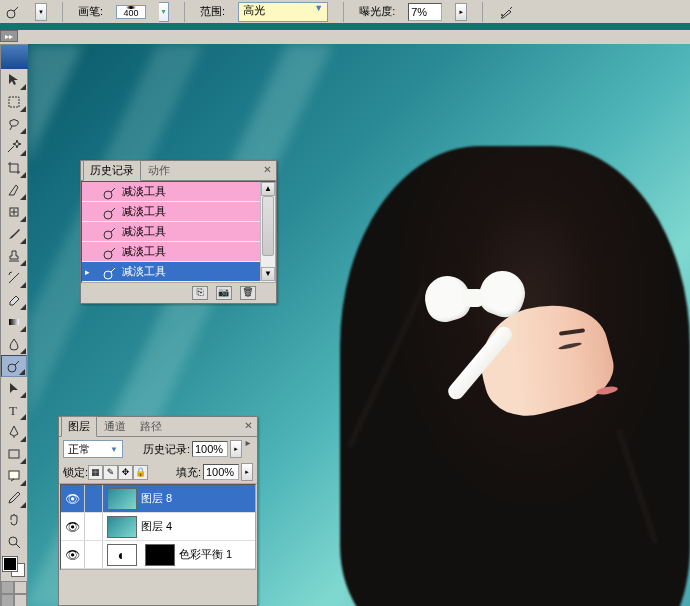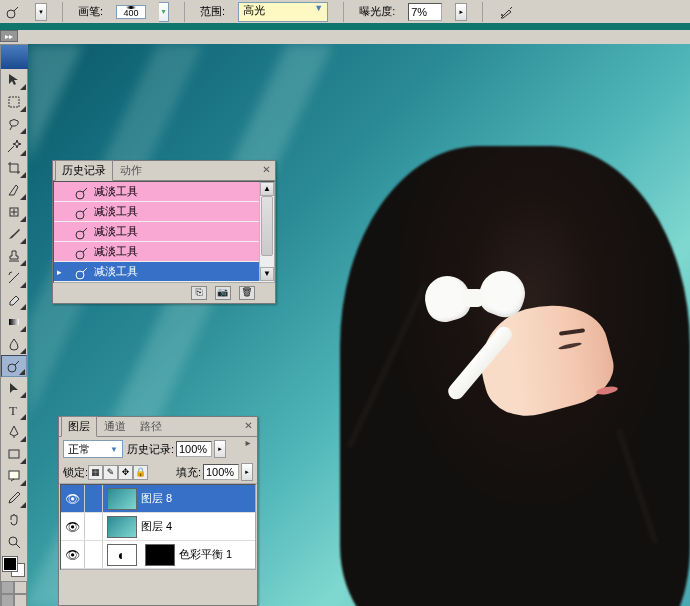--- a/index.html
+++ b/index.html
@@ -57,35 +57,35 @@
     
     
     .panel { position: absolute; background: #d4d0c8; border: 1px solid #7a7a7a; box-shadow: 1px 1px 2px rgba(0,0,0,.3); }
     .panel-tabs { height: 20px; background: #d4d0c8; display: flex; align-items: flex-end; border-bottom: 1px solid #888; padding-left: 2px; gap: 0; position: relative;}
     .panel-tab { padding: 2px 6px; font-size: 11px; cursor: pointer; border: 1px solid transparent; border-bottom: none; color: #555;}
     .panel-tab.active { background: #d4d0c8; border: 1px solid #888; border-bottom: 1px solid #d4d0c8; margin-bottom: -1px; color: #000;}
     .panel-close { position: absolute; right: 2px; top: 2px; width: 13px; height: 13px; font-size: 10px; text-align: center; line-height: 13px; cursor: pointer; color: #555;}
     .panel-menu { position: absolute; right: 2px; top: 20px; width: 14px; font-size: 10px; color: #555; cursor: pointer; text-align: center;}
 
     
-    #history-panel { left: 52px; top: 160px; width: 224px; }
+    #history-panel { left: 80px; top: 160px; width: 197px; }
     .history-list { background: #f9a8d4; max-height: 110px; overflow: hidden; border: 1px inset #aaa; margin: 0;}
     .history-row { display: flex; align-items: center; height: 20px; border-bottom: 1px solid #eee; padding-left: 20px; gap: 6px; cursor: pointer;}
     .history-row .hicon { width: 14px; height: 14px; }
     .history-row.selected { background: #3670c7; color: #fff; }
     .history-row .hcurrent { position: absolute; left: 4px; font-size: 9px;}
     .history-scroll-v { position: absolute; right: 1px; top: 21px; width: 15px; bottom: 22px; background: #eee; border-left: 1px solid #bbb;}
     .scroll-thumb-v { position: absolute; left: 1px; right: 1px; background: linear-gradient(#e0e0e0,#cacaca); border: 1px solid #aaa; border-radius: 2px; cursor: pointer;}
     .scroll-btn { height: 14px; background: linear-gradient(#eee,#d4d4d4); border: 1px solid #aaa; font-size: 8px; text-align: center; line-height: 12px; cursor: pointer;}
     .history-footer { height: 20px; display: flex; align-items: center; justify-content: flex-end; gap: 8px; padding: 0 20px 0 4px;}
     .history-footer .fbtn { width: 16px; height: 14px; border: 1px solid #888; background: #e0e0e0; cursor: pointer; font-size: 9px; text-align: center;}
     
     
     #layers-panel { left: 58px; top: 416px; width: 200px; height: 190px;}
-    .layers-controls { padding: 3px 4px; display: flex; flex-wrap: wrap; gap: 4px; align-items: center;}
+    .layers-controls { padding: 3px 4px; display: flex; flex-wrap: wrap; gap: 20px; align-items: center;}
     .lc-select { background: #fff; border: 1px solid #7f9db9; padding: 1px 4px; display: flex; align-items: center; gap: 20px; cursor: pointer; height: 18px; font-size: 11px;}
     .lc-select .arr { font-size: 8px; color: #4a7dbf;}
     .lc-small { display: flex; align-items: center; gap: 2px;}
     .lc-pct { background: #fff; border: 1px inset #aaa; padding: 0 2px; width: 36px; height: 16px; display: inline-flex; align-items: center;}
     .lock-row { padding: 2px 4px; display: flex; align-items: center; gap: 0; border-bottom: 1px solid #aaa;}
     .lock-ico { width: 15px; height: 15px; border: 1px solid #999; background: #eee; cursor: pointer; font-size: 9px; text-align: center; line-height: 13px;}
     .layers-list { background: #fff; border: 1px inset #aaa; margin: 0 1px; overflow: hidden;}
     .layer-row { display: flex; align-items: center; height: 28px; border-bottom: 1px solid #ddd; cursor: pointer;}
     .layer-row.selected { background: #3670c7; color: #fff;}
     .layer-vis { width: 24px; height: 100%; border-right: 1px solid #ccc; display: flex; align-items: center; justify-content: center; font-size: 12px;}

